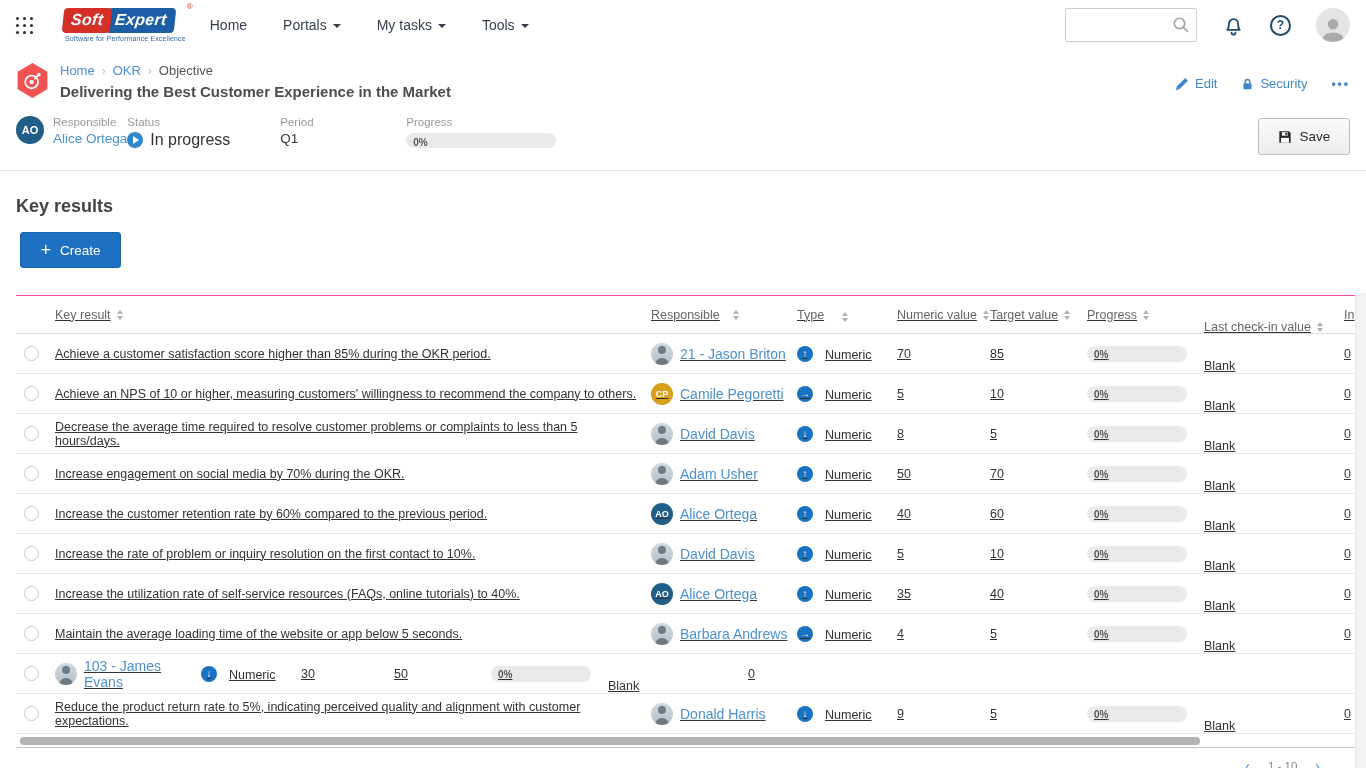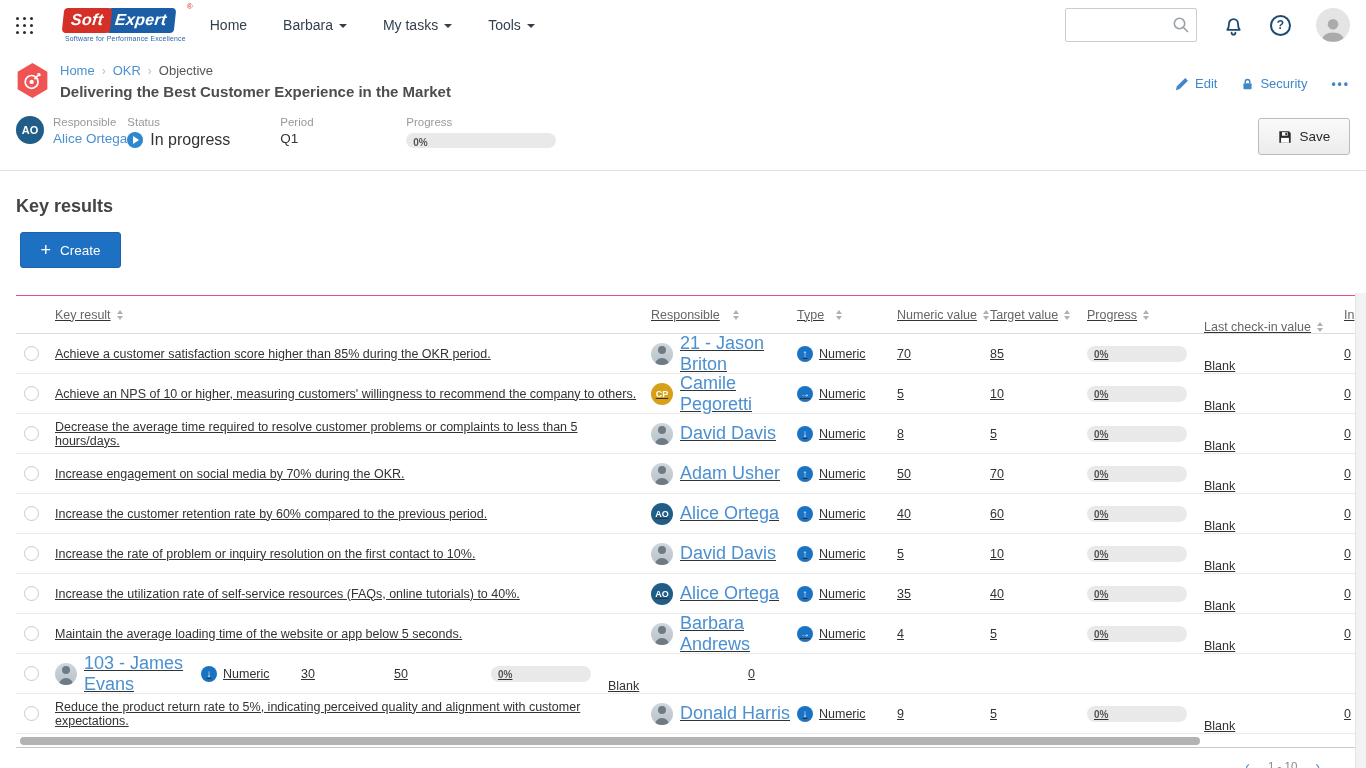--- a/index.html
+++ b/index.html
@@ -88,35 +88,35 @@
   .sort{display:inline-flex;flex-direction:column;gap:2px;margin-left:6px;cursor:pointer;}
   .sort i{width:0;height:0;border-left:3.5px solid transparent;border-right:3.5px solid transparent;}
   .sort .tu{border-bottom:4px solid #b0b0b0;}
   .sort .td{border-top:4px solid #b0b0b0;}
   .trow{display:flex;width:1398px;height:40px;align-items:center;border-bottom:1px solid #eaeaea;
     font-size:12.5px;color:#333;}
   .c{flex:none;display:flex;align-items:center;}
   .c1{width:39px;padding-left:8px;}
   .c2{width:596px;padding-right:12px;}
   .c3{width:146px;gap:7px;}
-  .c4{width:100px;gap:6px;}
+  .c4{width:100px;gap:12px;align-items:flex-end;}
   .c5{width:93px;}
   .c6{width:97px;}
   .c7{width:117px;}
   .c8{width:140px;margin-top:24px;}
   .c9{width:70px;}
   .radio{width:15px;height:15px;border:1px solid #c9c9c9;border-radius:50%;background:#fff;cursor:pointer;}
   .avatar{width:22px;height:22px;border-radius:50%;flex:none;position:relative;overflow:hidden;
     display:flex;align-items:center;justify-content:center;}
   .avatar.ini{color:#fff;font-size:9px;font-weight:bold;}
   .avatar.photo{background:linear-gradient(#cfd6dc,#b9c2c9);}
   .avatar.photo .ph-head{position:absolute;top:3px;left:7px;width:8px;height:8px;border-radius:50%;background:#6e7a84;}
   .avatar.photo .ph-body{position:absolute;bottom:-2px;left:4px;width:14px;height:9px;
     border-radius:7px 7px 0 0;background:#6e7a84;}
-  .plink{font-size:18px;}
+  .plink{font-size:14px;}
   .type-ic{width:16px;height:16px;border-radius:50%;background:#1a73c2;color:#fff;font-size:10px;
     font-weight:bold;display:flex;align-items:center;justify-content:center;flex:none;}
   .row-pbar{width:100px;height:16px;line-height:16px;}
 
   
   .hscroll{position:relative;width:1350px;height:13px;}
   .hthumb{position:absolute;left:4px;top:3px;width:1180px;height:8px;border-radius:4px;background:#b3b3b3;cursor:pointer;}
   .table-bottom{border-bottom:1px solid #c9c9c9;width:1350px;}
   .pager{display:flex;justify-content:flex-end;align-items:center;gap:18px;margin:10px 46px 0 0;
     font-size:11.5px;color:#888;}
@@ -136,21 +136,21 @@
       <span class="lb blue">Expert</span>
       <span class="reg">®</span>
     </div>
     <div class="tagline">Software for Performance Excellence</div>
   </div>
   <nav class="mainnav">
     <span class="nav-item">
         <span>Home</span>
       </span>
     <span class="nav-item">
-        <span>Barbara</span>
+        <span>Portals</span>
         <i class="caret"></i>
       </span>
     <span class="nav-item">
         <span>My tasks</span>
         <i class="caret"></i>
       </span>
     <span class="nav-item">
         <span>Tools</span>
         <i class="caret"></i>
       </span>

